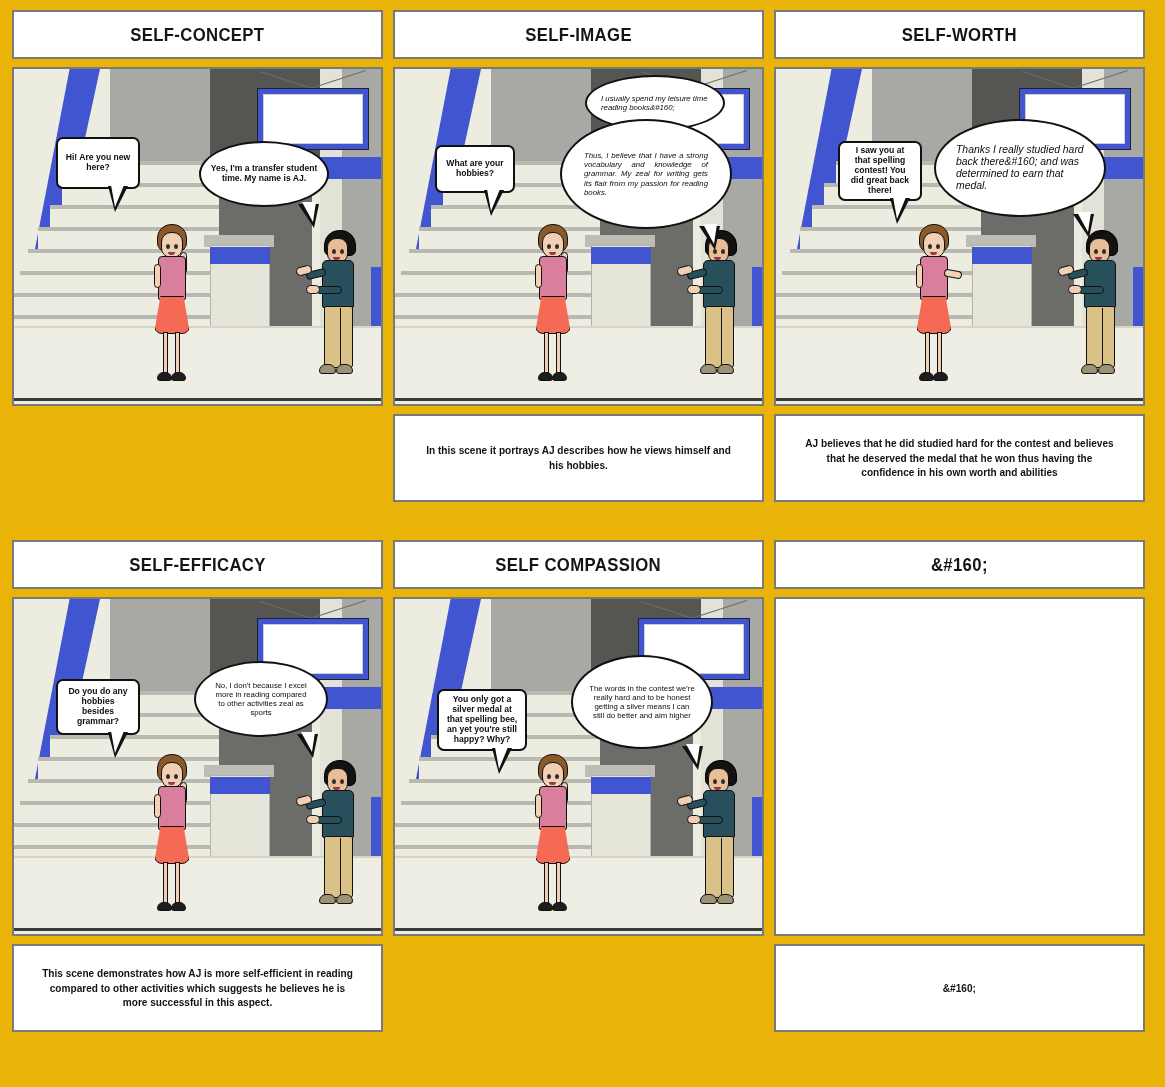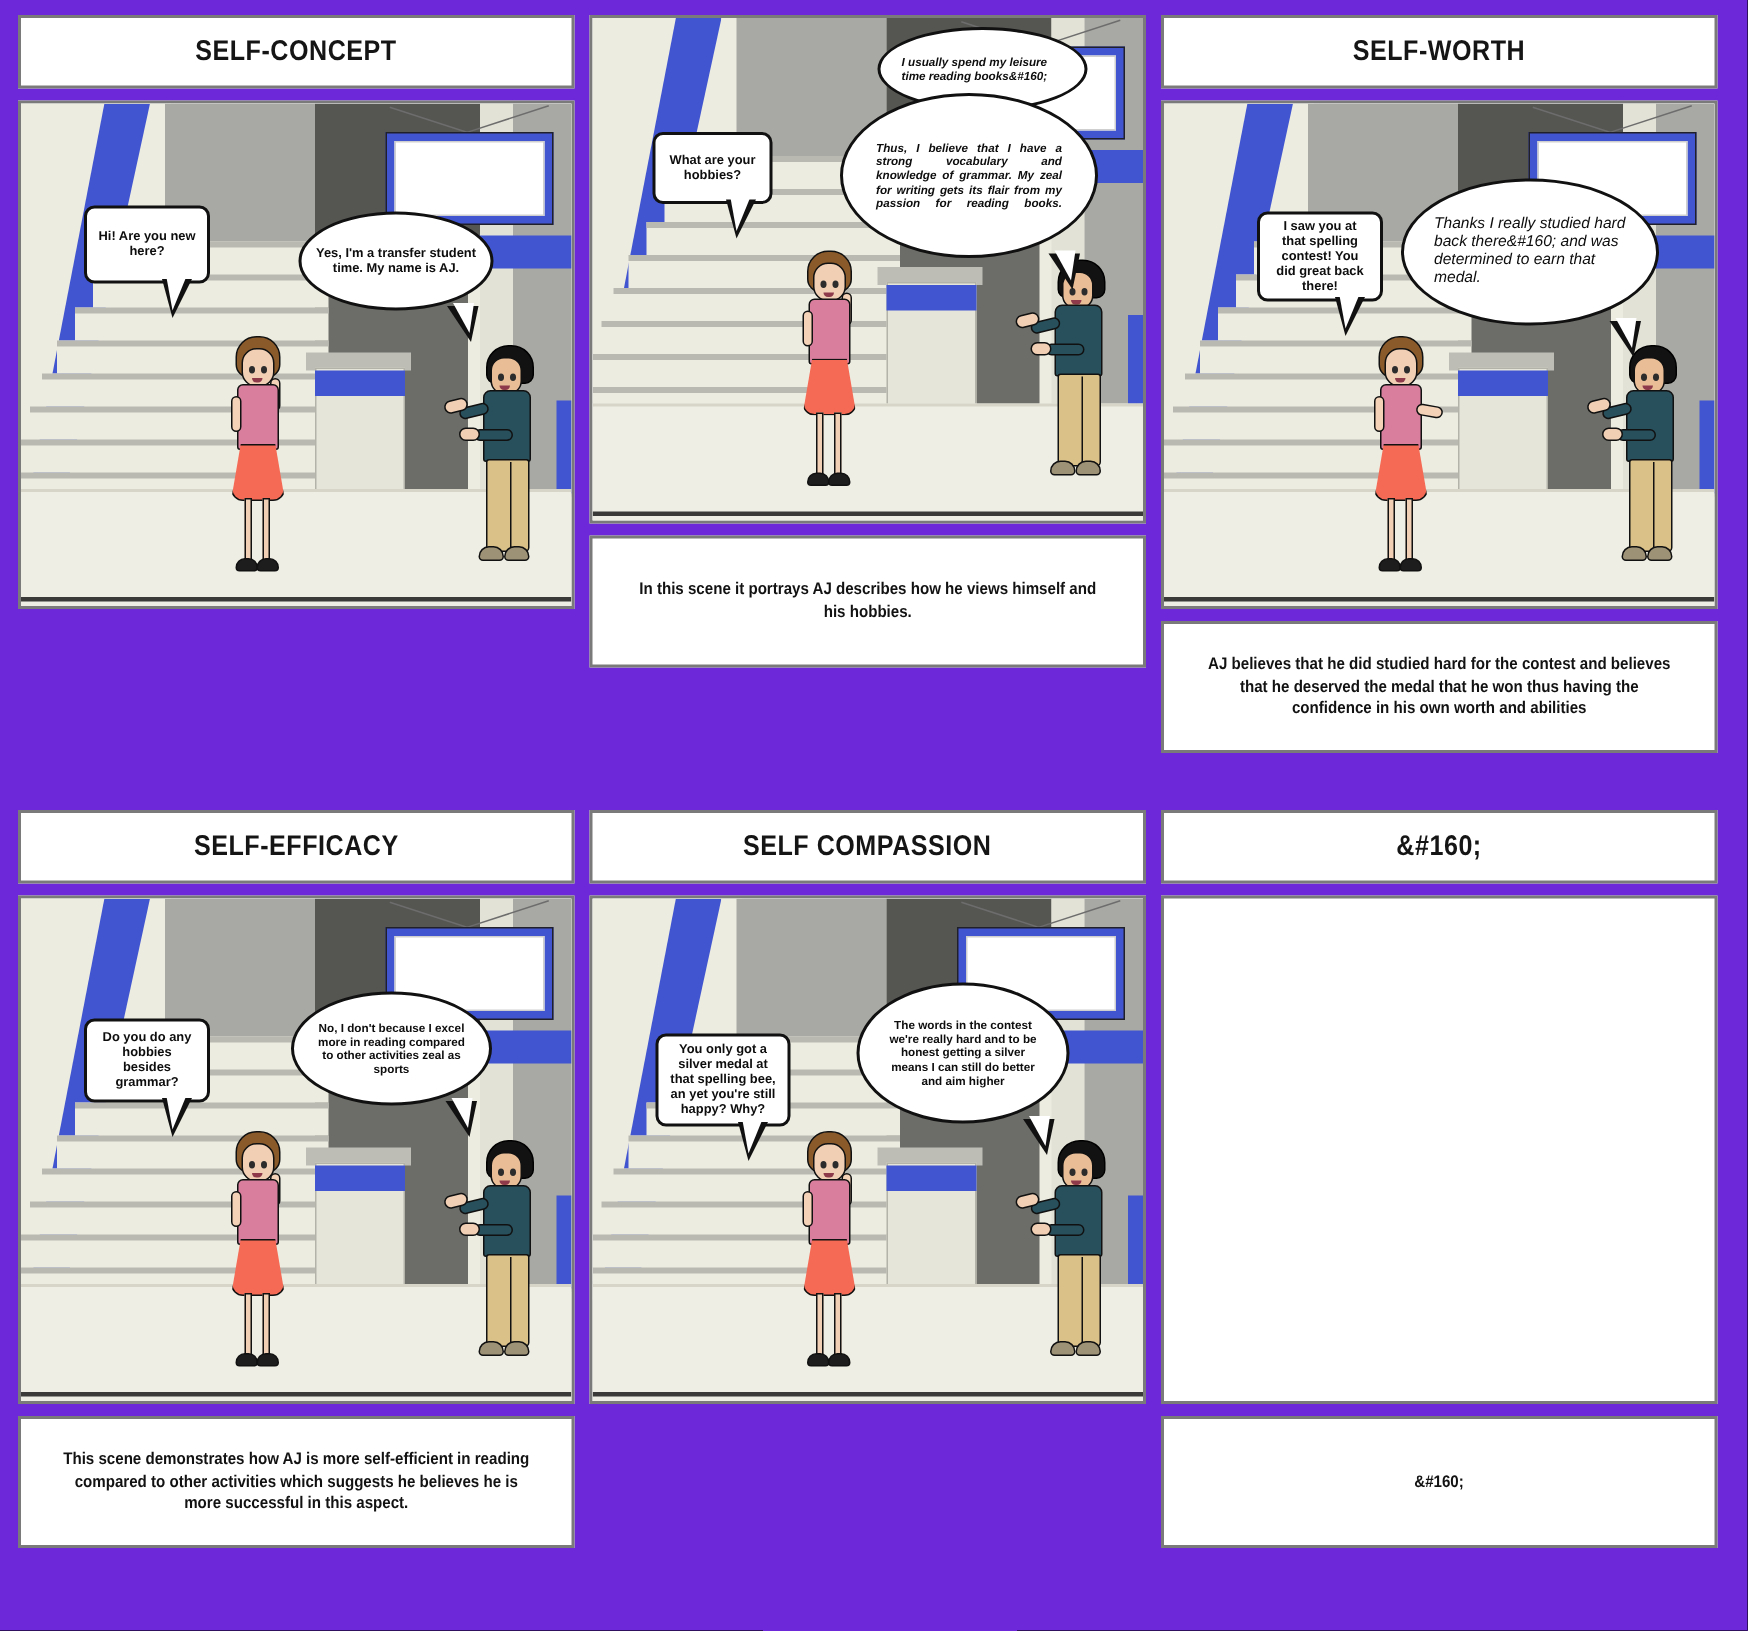--- a/index.html
+++ b/index.html
@@ -4,21 +4,21 @@
 <style>
   html,body{margin:0;padding:0;background:#000;}
   body{
     width:1165px;height:1087px;
     font-family:"Liberation Sans", sans-serif;
     overflow:hidden;
   }
   .board{
     position:relative;
     width:1165px;height:1087px;
-    background:#6d28d9;
+    background:#eab308;
     box-sizing:border-box;
     padding:10px 12px;
   }
   .row{
     display:flex;
     gap:10px;
     margin-bottom:10px;
   }
   .col{
     width:371px;
@@ -147,21 +147,21 @@
     border-top:24px solid #111;
     right:6%;bottom:-23px;
   }
   .tail-r:after{
     content:"";position:absolute;left:-12px;top:-26px;
     border-left:11px solid transparent;border-right:3px solid transparent;
     border-top:20px solid #fff;
   }
   .bt{display:block;width:100%;}
   .sz10{font-size:8.6px;font-weight:bold;}
-  .sz9{font-size:7.8px;font-weight:bold;}
+  .sz9{font-size:7.8px;font-weight:normal;}
   .italic{font-style:italic;text-align:justify;text-align-last:justify;}
   .italic-l{font-style:italic;text-align:left;}
   
   .caption-cell{
     background:#fff;
     border:2px solid #7a7a7a;
     height:88px;
     box-sizing:border-box;
     display:flex;align-items:center;justify-content:center;
     padding:6px 10px;
@@ -261,20 +261,23 @@
           </div>
           <div class="bubble oval" style="left:185px;top:72px;width:130px;height:66px;">
             <span class="bt sz10">Yes, I'm a transfer student time. My name is AJ.</span>
             <span class="tail tail-r"></span>
           </div>
         </div>
       </div>
     </div>
 
     <div class="col">
+      <div class="title-cell">
+        <span class="title-text">SELF-IMAGE</span>
+      </div>
       <div class="scene-cell">
         <div class="scene">
           <div class="wall-left"></div>
             <div class="wallA"></div>
             <div class="wallB"></div>
             <div class="wallC"></div>
           <div class="wallD"></div>
             <div class="wallE"></div>
             <div class="pillarDark"></div>
           <div class="blue-strip"></div>

